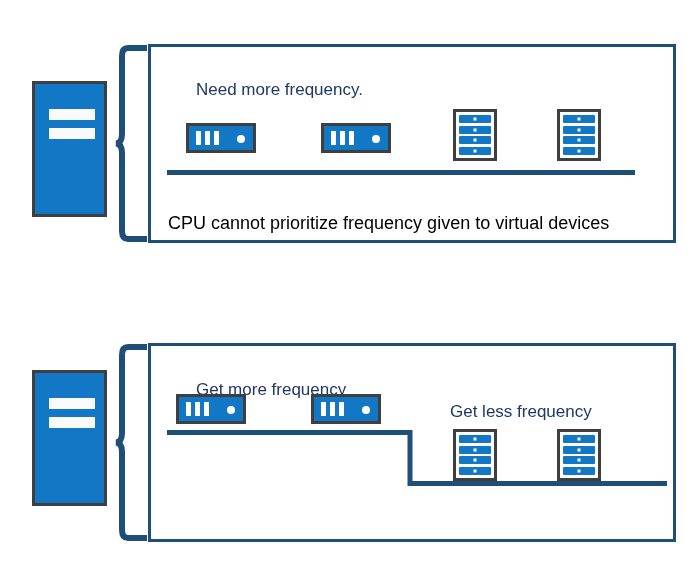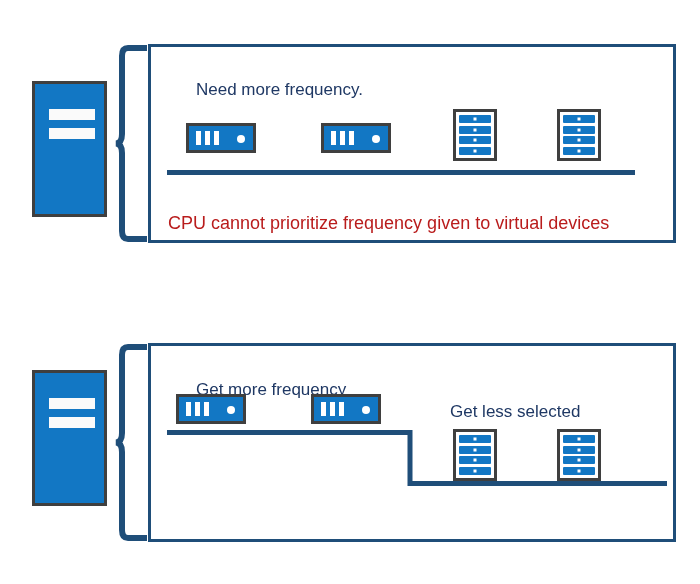--- a/index.html
+++ b/index.html
@@ -114,21 +114,21 @@
   
   .label {
     position: absolute;
     color: #1F3864;
     font-size: 17px;
     line-height: 20px;
     white-space: nowrap;
   }
   .caption {
     position: absolute;
-    color: #b91c1c;
+    color: #000000;
     font-size: 18px;
     line-height: 22px;
     white-space: nowrap;
   }
 
   
   .flatline {
     position: absolute;
     background: #1F4E79;
     height: 5px;
@@ -197,21 +197,21 @@
   <div class="bracket" id="bracket-bottom">
     <svg viewBox="0 0 34 199" preserveAspectRatio="none" aria-hidden="true">
       <path d="M30 4 H14 Q8 4 8 12 V90 Q8 99 2 99.5 Q8 100 8 109 V187 Q8 195 14 195 H30" fill="none" stroke="#1F4E79" stroke-width="6" stroke-linecap="square" stroke-linejoin="miter"></path>
     </svg>
   </div>
 
   <div class="panel" id="panel-bottom"></div>
 
   <div class="label" style="left:196px; top:380px;">Get more frequency</div>
 
-  <div class="label" style="left:450px; top:402px;">Get less selected</div>
+  <div class="label" style="left:450px; top:402px;">Get less frequency</div>
 
   <div class="server" style="left:176px; top:394px;">
     <div class="slot s1"></div>
     <div class="slot s2"></div>
     <div class="slot s3"></div>
     <div class="led"></div>
   </div>
 
   <div class="server" style="left:311px; top:394px;">
     <div class="slot s1"></div>

